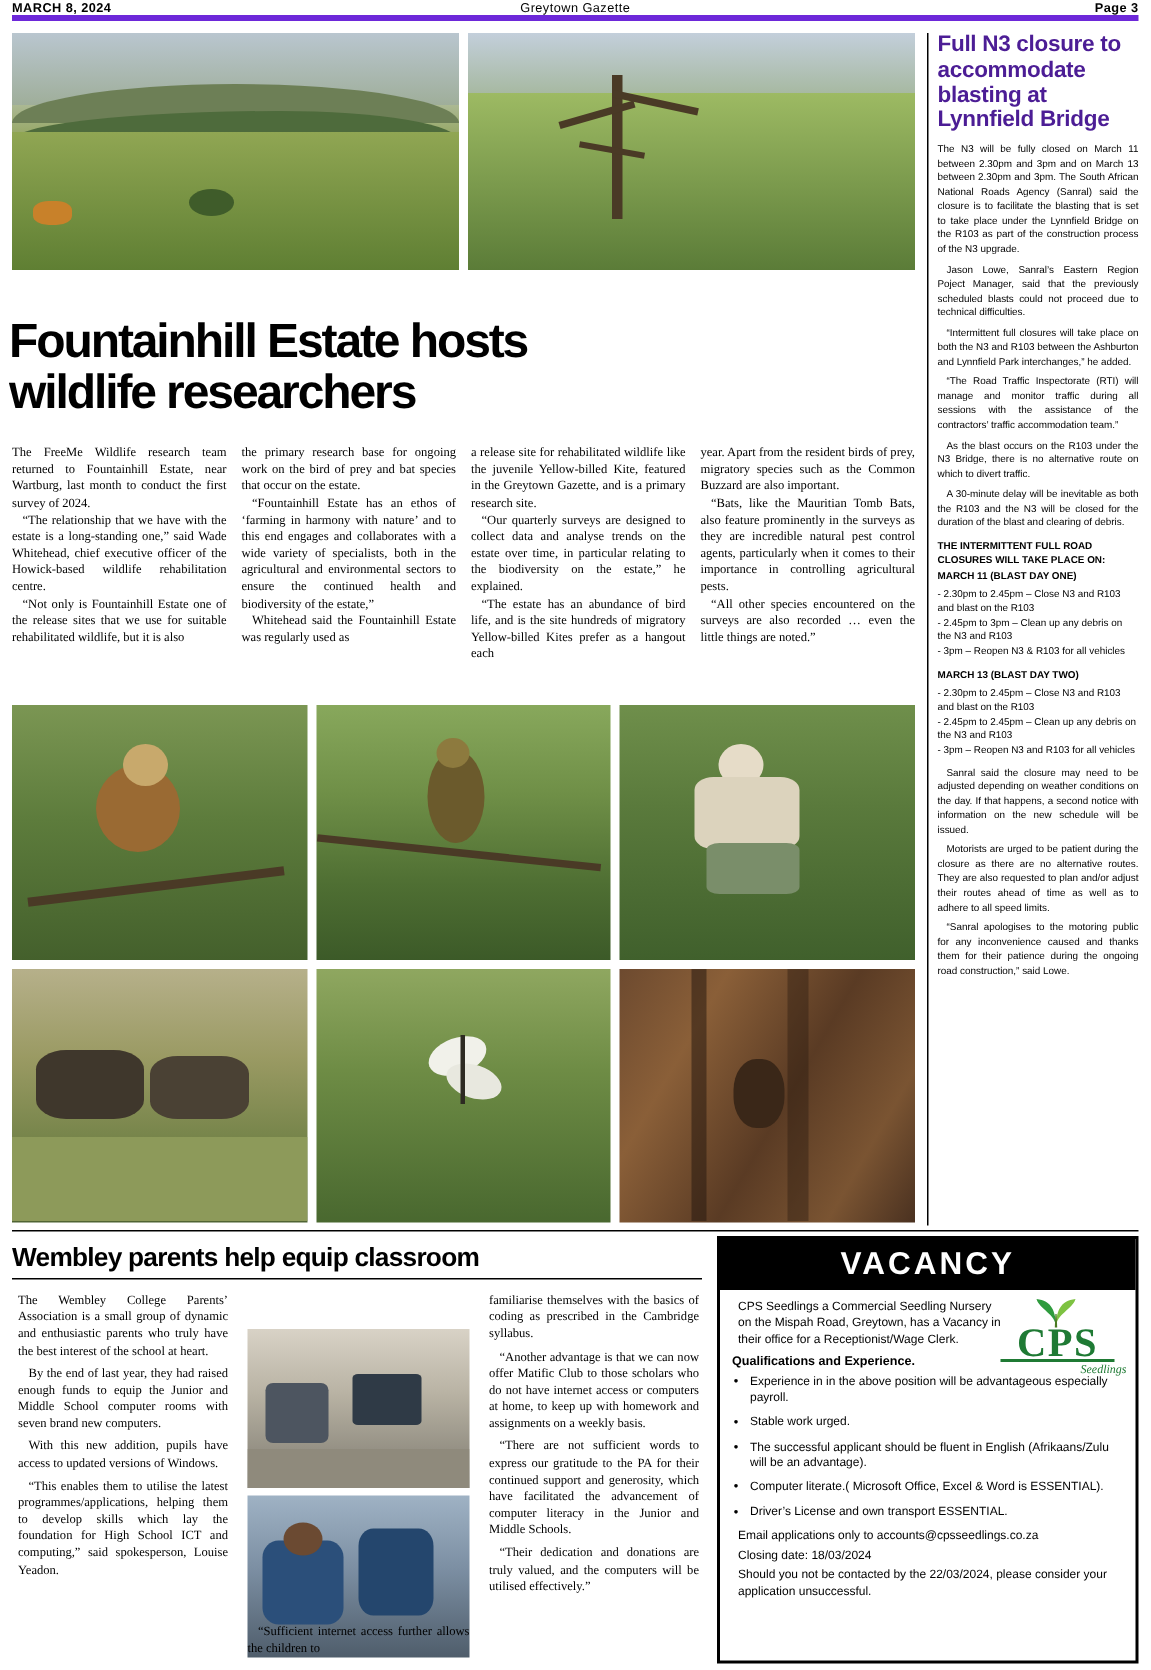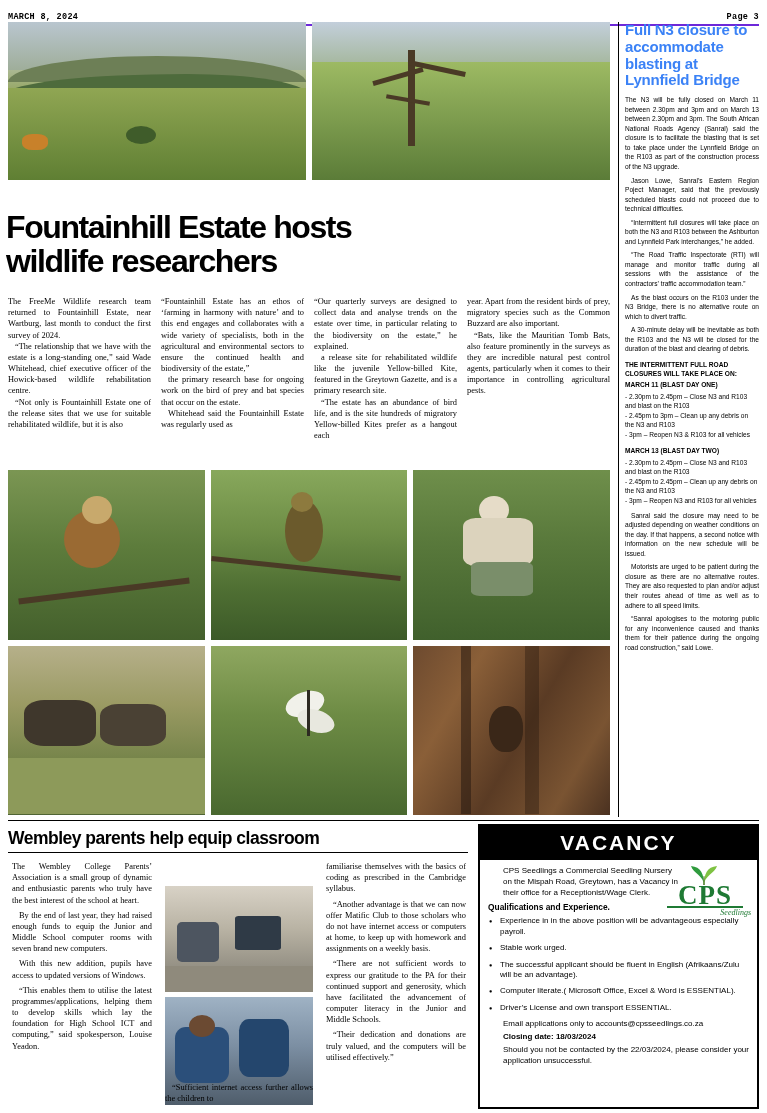--- a/index.html
+++ b/index.html
@@ -8,41 +8,41 @@
     width:767px; height:1113px;
     background:#ffffff;
     font-family:"Liberation Serif", serif;
     color:#000;
     overflow:hidden;
   }
   .page { position:relative; width:767px; height:1113px; }
 
   
   .masthead {
-    position:absolute; left:8px; top:12px; width:751px; height:14px;
-    border-bottom:2px solid #6d28d9;
-    font-family:Liberation Mono, monospace;
+    position:absolute; left:8px; top:0; width:751px; height:14px;
+    border-bottom:4px solid #6d28d9;
+    font-family:Liberation Sans, sans-serif;
     font-size:8.5px; font-weight:bold;
     letter-spacing:.3px;
   }
   .masthead .left { position:absolute; left:0; top:0; }
   .masthead .center { position:absolute; left:0; right:0; top:0; text-align:center; font-weight:normal; }
   .masthead .right { position:absolute; right:0; top:0; }
 
   
   .rail {
     position:absolute; left:618px; top:22px; width:141px; height:795px;
     border-left:1px solid #000;
     padding-left:6px;
   }
   .rail h2 {
     margin:0 0 6px 0;
     font-family:"Liberation Sans", sans-serif;
     font-size:15px; line-height:1.12; font-weight:bold;
-    color:#3b82f6;
+    color:#4c1d95;
     letter-spacing:-.2px;
   }
   .rail p {
     margin:0 0 4px 0;
     font-family:"Liberation Sans", sans-serif;
     font-size:6.6px; line-height:1.45;
     text-align:justify;
   }
   .rail p.ind { text-indent:6px; }
   .rail h4 {
@@ -125,39 +125,39 @@
     background:#fff;
   }
   .vac-head {
     height:34px; background:#000; color:#fff;
     font-family:"Liberation Sans", sans-serif;
     font-weight:bold; font-size:21px; letter-spacing:2px;
     display:flex; align-items:center; justify-content:center;
   }
   .vac-body { padding:6px 8px 4px 8px; position:relative; }
   .vac-body p {
-    margin:0 0 4px 15px;
+    margin:0 0 4px 4px;
     font-family:"Liberation Sans", sans-serif;
     font-size:8px; line-height:1.35;
   }
   .vac-intro { width:178px; }
   .vac-sub {
     font-family:"Liberation Sans", sans-serif;
     font-weight:bold; font-size:8.4px; margin:2px 0 4px 0;
   }
   .vac ul { margin:0; padding:0 0 0 12px; list-style:none; }
   .vac ul li {
     font-family:"Liberation Sans", sans-serif;
     font-size:8px; line-height:1.3; margin-bottom:6px; position:relative;
   }
   .vac ul li:before {
     content:"\25CF"; position:absolute; left:-11px; top:0; font-size:5.5px; line-height:1.9;
   }
   .vac-foot p { font-size:8px; margin-bottom:2px; }
-  .vac-foot b { font-weight:bold; }
+  .vac-foot b { font-weight:normal; }
 
   
   .cps {
     position:absolute; right:6px; top:4px; width:92px; height:62px;
   }
   .cps .leaf {
     position:absolute; left:30px; top:0; width:30px; height:22px;
   }
   .cps .txt {
     position:absolute; left:0; top:18px; width:92px; text-align:center;
@@ -187,20 +187,21 @@
   .blob { position:absolute; border-radius:50%; }
   .trunk { position:absolute; background:#4a3a26; }
 </style>
 </head>
 <body>
 
 <div class="page">
 
   <div class="masthead">
     <span class="left">MARCH 8, 2024</span>
+    <span class="center">Greytown Gazette</span>
     <span class="right">Page 3</span>
   </div>
 
   <div class="hero-wrap">
     <div class="hero img-grass">
       <div class="ov">
         <div class="hill" style="top:0;height:48px;background:linear-gradient(#b9c6cf,#9fae9a);"></div>
         <div class="hill" style="top:34px;height:26px;background:#6d7f56;border-radius:50% 50% 0 0 / 100% 100% 0 0;"></div>
         <div class="hill" style="top:52px;height:20px;background:#4e6b3c;border-radius:60% 40% 0 0 / 100% 100% 0 0;"></div>
         <div class="hill" style="top:66px;height:92px;background:linear-gradient(#90a653,#5f7f33);"></div>
@@ -225,32 +226,33 @@
     <span>wildlife researchers</span>
   </h1>
 
   <div class="cols">
     <div class="col">
       <p>The FreeMe Wildlife research team returned to Fountainhill Estate, near Wartburg, last month to conduct the first survey of 2024.</p>
       <p>“The relationship that we have with the estate is a long-standing one,” said Wade Whitehead, chief executive officer of the Howick-based wildlife rehabilitation centre.</p>
       <p>“Not only is Fountainhill Estate one of the release sites that we use for suitable rehabilitated wildlife, but it is also</p>
     </div>
     <div class="col">
+      <p>the primary research base for ongoing work on the bird of prey and bat species that occur on the estate.</p>
       <p>“Fountainhill Estate has an ethos of ‘farming in harmony with nature’ and to this end engages and collaborates with a wide variety of specialists, both in the agricultural and environmental sectors to ensure the continued health and biodiversity of the estate,”</p>
-      <p>the primary research base for ongoing work on the bird of prey and bat species that occur on the estate.</p>
       <p>Whitehead said the Fountainhill Estate was regularly used as</p>
     </div>
     <div class="col">
+      <p>a release site for rehabilitated wildlife like the juvenile Yellow-billed Kite, featured in the Greytown Gazette, and is a primary research site.</p>
       <p>“Our quarterly surveys are designed to collect data and analyse trends on the estate over time, in particular relating to the biodiversity on the estate,” he explained.</p>
-      <p>a release site for rehabilitated wildlife like the juvenile Yellow-billed Kite, featured in the Greytown Gazette, and is a primary research site.</p>
       <p>“The estate has an abundance of bird life, and is the site hundreds of migratory Yellow-billed Kites prefer as a hangout each</p>
     </div>
     <div class="col">
       <p>year. Apart from the resident birds of prey, migratory species such as the Common Buzzard are also important.</p>
       <p>“Bats, like the Mauritian Tomb Bats, also feature prominently in the surveys as they are incredible natural pest control agents, particularly when it comes to their importance in controlling agricultural pests.</p>
+      <p>“All other species encountered on the surveys are also recorded … even the little things are noted.”</p>
     </div>
   </div>
 
   <div class="grid">
     <div class="ph img-bird">
       <div class="ov">
         <div class="blob" style="left:56px;top:40px;width:56px;height:58px;background:#9a6a33;"></div>
         <div class="blob" style="left:74px;top:26px;width:30px;height:28px;background:#c8a96c;"></div>
         <div class="trunk" style="left:10px;top:118px;width:172px;height:6px;transform:rotate(-7deg);"></div>
       </div>

